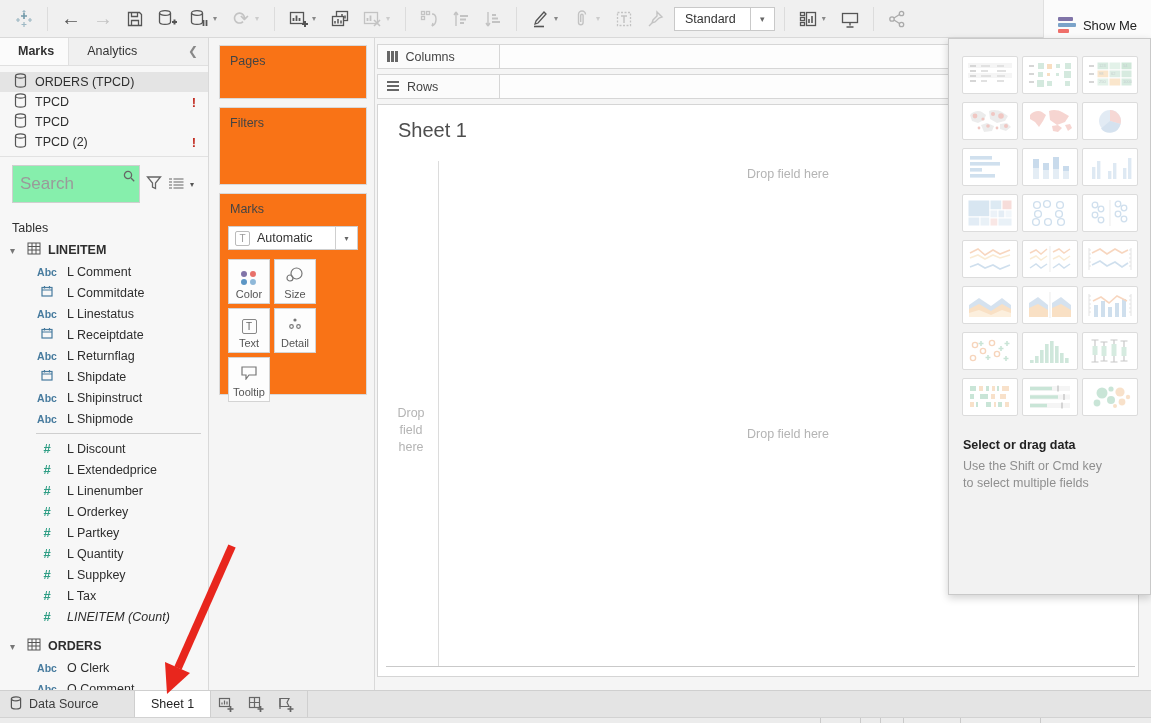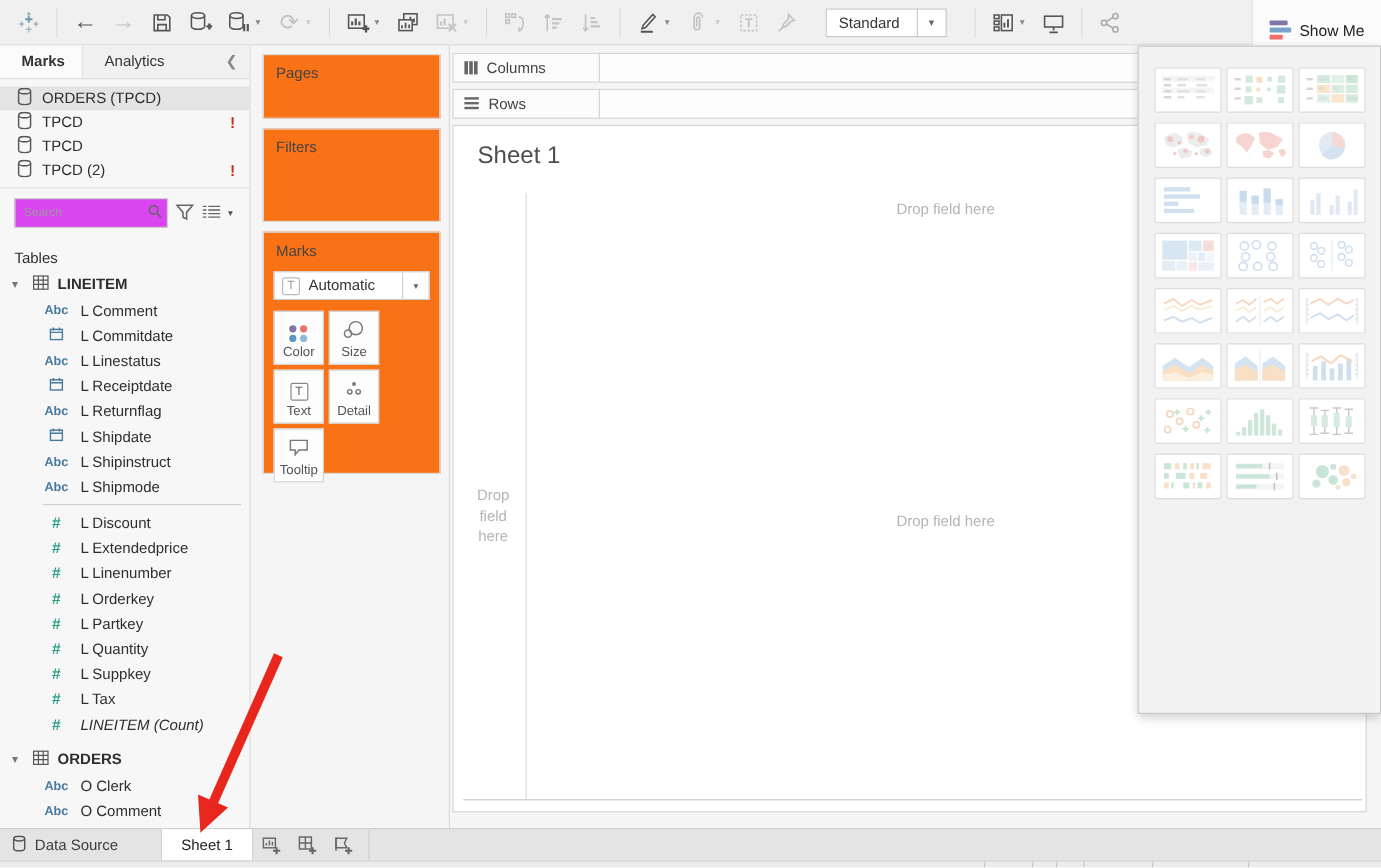--- a/index.html
+++ b/index.html
@@ -9,21 +9,21 @@
 
   
   .toolbar { position:absolute; left:0; top:0; width:1151px; height:38px; background:#f0f0f0; border-bottom:1px solid #d9d9d9; display:flex; align-items:center; padding-left:8px; }
   .tb { display:flex; align-items:center; justify-content:center; width:26px; height:26px; margin:0 3px; color:#555; font-size:17px; }
   .tb svg { stroke:#555; fill:none; stroke-width:1.3; }
   .tb.disabled { color:#c3c3c3; }
   .tb.disabled svg { stroke:#c3c3c3; }
   .caret { width:10px; color:#888; font-size:8px; margin:0 2px 0 -2px; }
   .caret.disabled { color:#cccccc; }
   .tbsep { width:1px; height:24px; background:#dcdcdc; margin:0 7px; }
-  .fit-select { display:flex; align-items:center; height:24px; background:#fff; border:1px solid #c9c9c9; margin:0 16px; }
+  .fit-select { display:flex; align-items:center; height:24px; background:#fff; border:1px solid #c9c9c9; margin:0 2px; }
   .fit-select .fit-label { padding:0 14px 0 10px; font-size:12.5px; color:#333; min-width:70px; }
   .fit-select .fit-caret { width:24px; height:24px; border-left:1px solid #c9c9c9; display:flex; align-items:center; justify-content:center; color:#666; font-size:9px; }
   .showme-btn { position:absolute; right:0; top:0; width:108px; height:52px; background:#fbfbfb; border-left:1px solid #e0e0e0; border-bottom:1px solid #e0e0e0; display:flex; align-items:center; justify-content:center; gap:7px; font-size:13px; color:#222; }
   .sm-icon { display:inline-block; }
   .sm-icon i { display:block; height:4px; margin-bottom:2px; border-radius:1px; }
   .sm-icon .b1 { width:15px; background:#8074a8; }
   .sm-icon .b2 { width:18px; background:#7ba3c9; }
   .sm-icon .b3 { width:11px; background:#ef6f6a; }
 
   
@@ -33,21 +33,21 @@
   .pane-tab.active { background:#fbfbfb; font-weight:bold; border-right:1px solid #e0e0e0; }
   .pane-collapse { margin-left:auto; padding:6px 10px 0 0; color:#888; font-size:12px; }
   .ds-list { padding:6px 0 4px 0; border-bottom:1px solid #e2e2e2; }
   .ds-row { display:flex; align-items:center; height:20px; padding:0 8px 0 14px; gap:8px; }
   .ds-row.selected { background:#e4e4e4; }
   .ds-row .ds-name { font-size:12.5px; color:#2e2e2e; flex:1 1 auto; white-space:nowrap; }
   .warn { color:#c22d22; font-weight:bold; font-size:13px; padding-right:4px; }
   .cyl svg { stroke:#555; fill:none; stroke-width:1.2; }
   .search-row { display:flex; align-items:center; padding:8px 6px 8px 12px; gap:6px; }
   .search-box { position:relative; width:128px; }
-  .search-box input { width:128px; height:25px; border:1px solid #cfcfcf; background:#d946ef; font-family:"Liberation Sans",sans-serif; font-size:10px; padding:0 20px 0 7px; color:#333; }
+  .search-box input { width:128px; height:38px; border:1px solid #cfcfcf; background:#86efac; font-family:"Liberation Sans",sans-serif; font-size:17px; padding:0 20px 0 7px; color:#333; }
   .search-box input::placeholder { color:#9a9a9a; }
   .search-glass { position:absolute; right:4px; top:4px; }
   .icon-sm svg { stroke:#666; fill:none; stroke-width:1.3; }
   .view-caret { color:#555; font-size:8px; }
   .tables-label { padding:10px 0 4px 12px; font-weight:normal; font-size:12.5px; color:#2e2e2e; }
   .tbl-header { display:flex; align-items:center; height:22px; padding-left:10px; gap:7px; }
   .tbl-chev { color:#777; font-size:10px; width:10px; }
   .tbl-grid svg { stroke:#555; fill:none; stroke-width:1; }
   .tbl-name { font-weight:bold; font-size:12.5px; color:#2e2e2e; }
   .field-row { display:flex; align-items:center; height:21px; padding-left:36px; gap:9px; }
@@ -897,20 +897,24 @@
             </g>
             <g fill="#f3c9a0">
               <circle cx="33" cy="9" r="4.6"></circle>
               <circle cx="35" cy="19" r="3.4"></circle>
               <circle cx="28" cy="23" r="2"></circle>
               <circle cx="41" cy="14" r="2.2"></circle>
             </g>
           </svg>
         </div>
     </div>
+    <div class="sm-hint">
+      <div class="sm-hint-title">Select or drag data</div>
+      <div class="sm-hint-body">Use the Shift or Cmd key to select multiple fields</div>
+    </div>
   </div>
 
   <div class="bottombar">
     <div class="bb-tab datasource">
       <span class="cyl"><svg width="12" height="14" viewBox="0 0 12 14">
             <ellipse cx="6" cy="2.8" rx="4.6" ry="2" stroke="#555" fill="none"></ellipse>
             <path d="M1.4 2.8v8.2c0 1.1 2 2 4.6 2s4.6-.9 4.6-2V2.8" stroke="#555" fill="none"></path>
           </svg></span>
       <span>Data Source</span>
     </div>

